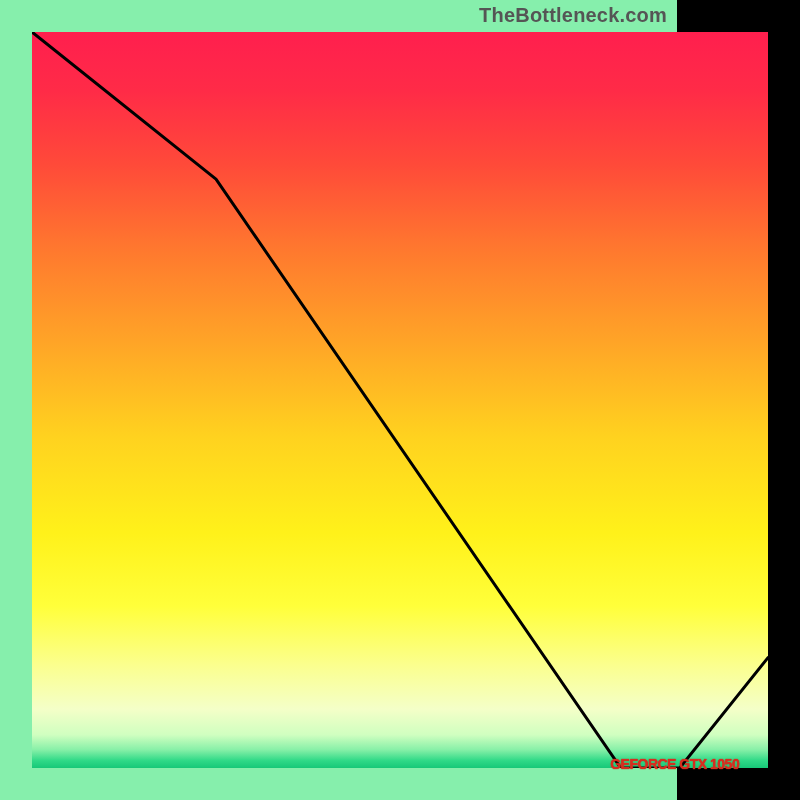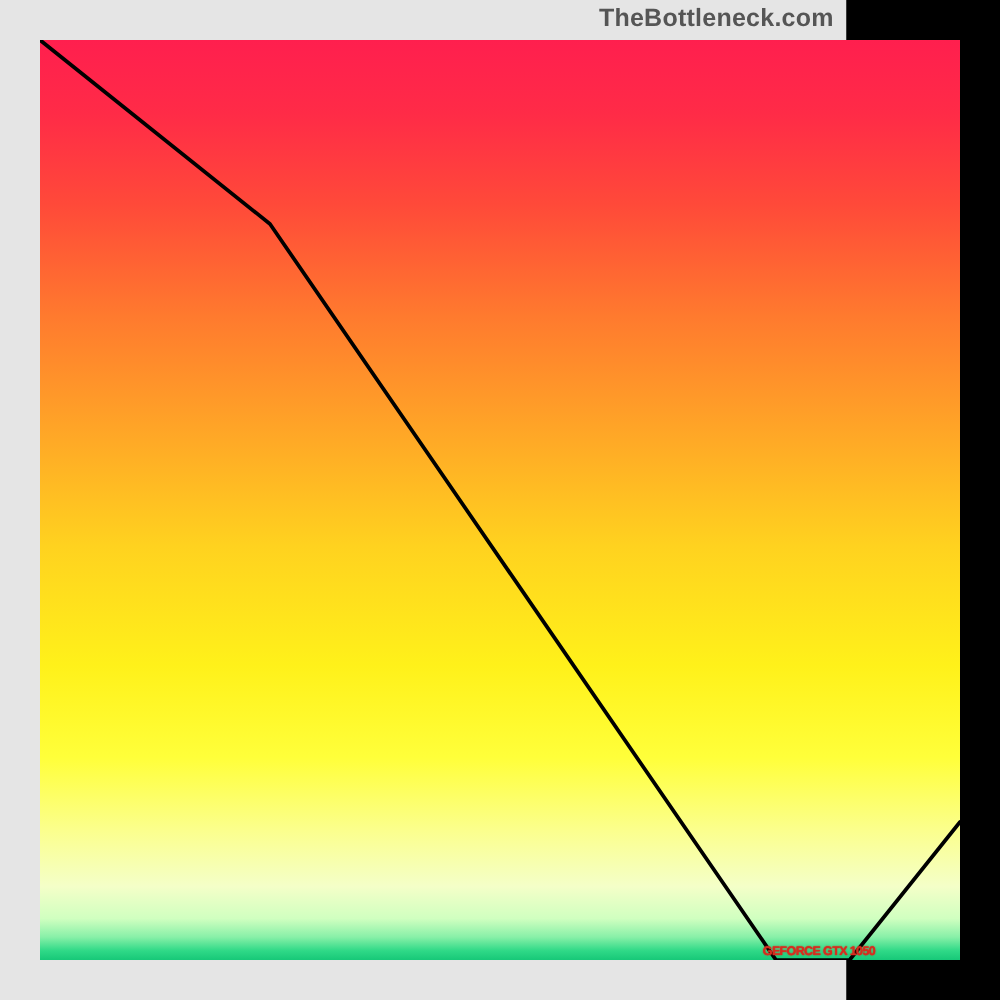--- a/index.html
+++ b/index.html
@@ -8,21 +8,21 @@
     width: 800px;
     height: 800px;
     background: #000;
     font-family: Arial, Helvetica, sans-serif;
     overflow: hidden;
   }
   .frame {
     position: relative;
     width: 677px;
     height: 800px;
-    background: #e5e5e5;
+    background: #86efac;
   }
   .watermark {
     position: absolute;
     top: 4px;
     right: 10px;
     color: #555;
     font-size: 20px;
     font-weight: bold;
     letter-spacing: 0.2px;
     z-index: 5;
@@ -33,21 +33,21 @@
     top: 32px;
     width: 736px;
     height: 736px;
   }
   svg {
     display: block;
   }
   .marker-label {
     position: absolute;
     color: #d62d1f;
-    font-size: 10px;
+    font-size: 14px;
     font-weight: 900;
     letter-spacing: -0.5px;
     white-space: nowrap;
     text-shadow:
       0 0 1px #d62d1f,
       0 0 1px #d62d1f;
   }
 </style>
 </head>
 <body>

